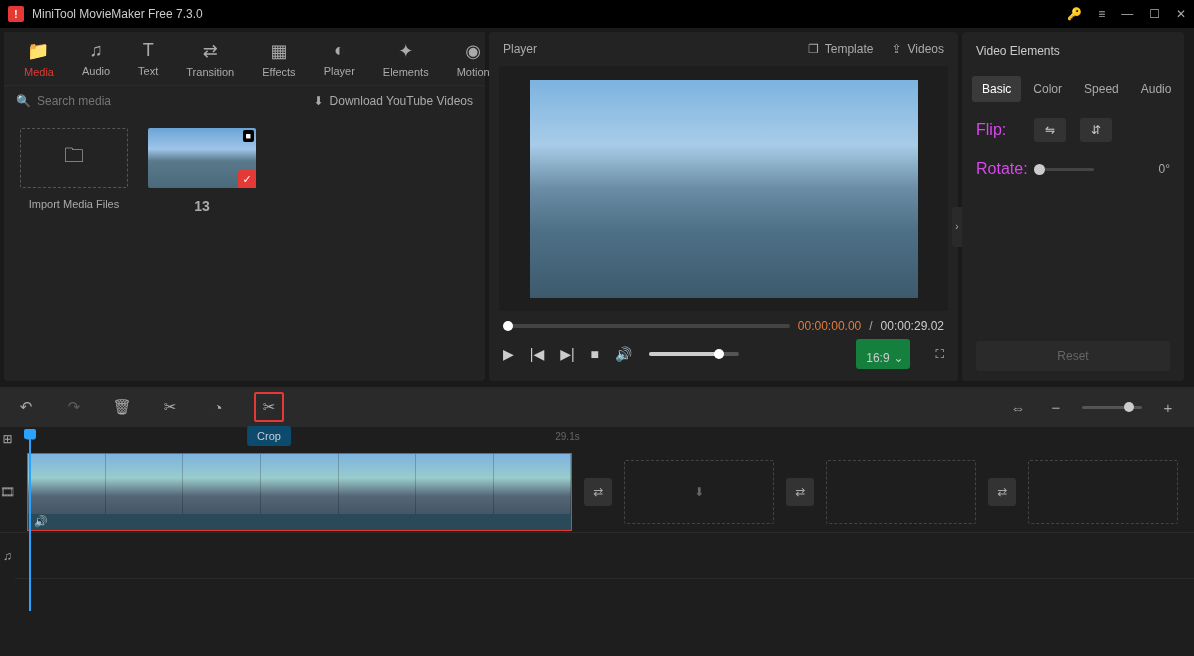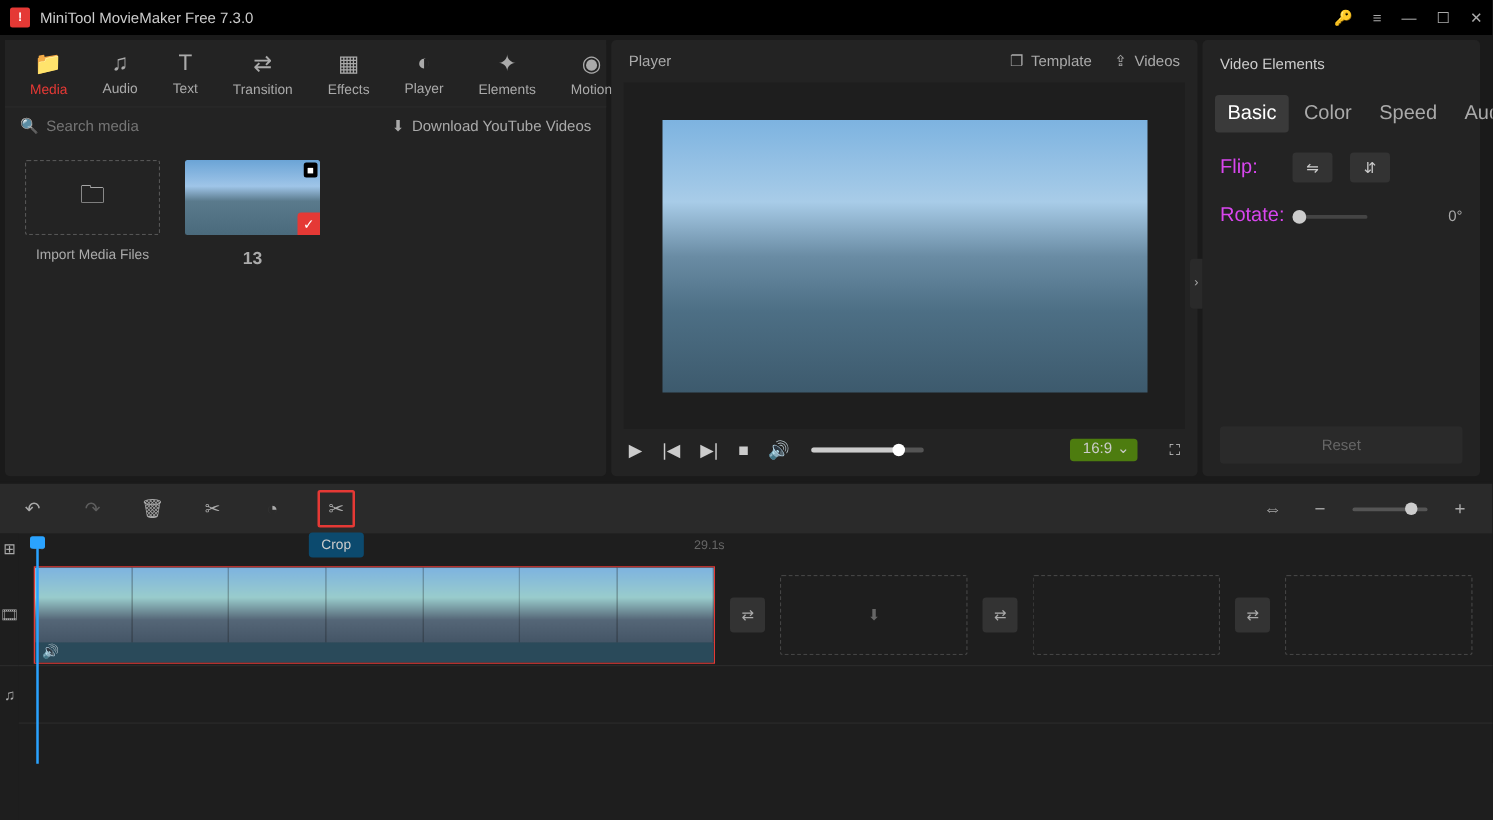--- a/index.html
+++ b/index.html
@@ -51,28 +51,28 @@
 .seek-row { display: flex; align-items: center; gap: 8px; margin-bottom: 6px; }
 .seekbar { flex: 1; height: 4px; background: #444; border-radius: 2px; position: relative; }
 .seekbar .knob { position: absolute; left: 0; top: -3px; width: 10px; height: 10px; background: #fff; border-radius: 50%; }
 .time-cur { color: #e57c3c; font-size: 12px; }
 .time-total { color: #ccc; font-size: 12px; }
 .ctrl-row { display: flex; align-items: center; gap: 16px; }
 .ctrl-btn { cursor: pointer; color: #ccc; font-size: 14px; }
 .vol-slider { width: 90px; height: 4px; background: #555; border-radius: 2px; position: relative; }
 .vol-slider .fill { position: absolute; left: 0; top: 0; height: 100%; width: 78%; background: #ccc; border-radius: 2px; }
 .vol-slider .knob { position: absolute; left: 78%; top: -3px; width: 10px; height: 10px; background: #fff; border-radius: 50%; margin-left: -5px; }
-.aspect-select { margin-left: auto; background: #4d7c0f; border: none; color: #ccc; padding: 0 20px 4px 10px; border-radius: 3px; font-size: 12px; cursor: pointer; position: relative; }
+.aspect-select { margin-left: auto; background: #15803d; border: none; color: #ccc; padding: 12px 20px 4px 10px; border-radius: 3px; font-size: 12px; cursor: pointer; position: relative; }
 .aspect-select::after { content: "⌄"; position: absolute; right: 6px; }
 .full-btn { cursor: pointer; color: #ccc; margin-left: 10px; }
 
 .prop-panel { width: 222px; background: #232323; border-radius: 4px; margin: 4px; display: flex; flex-direction: column; position: relative; }
 .prop-title { padding: 12px 14px; color: #ccc; font-size: 12px; }
 .prop-tabs { display: flex; gap: 2px; padding: 0 10px; margin-top: 6px; }
-.prop-tab { padding: 6px 10px; cursor: pointer; font-size: 16px; color: #aaa; border-radius: 3px; }
+.prop-tab { padding: 6px 10px; cursor: pointer; font-size: 12px; color: #aaa; border-radius: 3px; }
 .prop-tab.active { background: #3a3a3a; color: #fff; }
 .prop-body { padding: 16px 14px; flex: 1; }
 .prop-row { display: flex; align-items: center; margin-bottom: 18px; gap: 14px; }
 .prop-label { width: 44px; font-size: 16px; color: #d946ef; }
 .flip-btn { width: 32px; height: 24px; background: #333; border-radius: 3px; display: flex; align-items: center; justify-content: center; cursor: pointer; color: #ccc; }
 .rot-slider { width: 60px; height: 3px; background: #444; border-radius: 2px; position: relative; }
 .rot-slider .knob { position: absolute; left: 0; top: -4px; width: 11px; height: 11px; background: #ccc; border-radius: 50%; }
 .rot-val { margin-left: auto; font-size: 12px; }
 .prop-expand { position: absolute; left: -10px; top: 50%; width: 10px; height: 40px; background: #2a2a2a; display: flex; align-items: center; justify-content: center; cursor: pointer; font-size: 10px; border-radius: 3px 0 0 3px; }
 .reset-btn { margin: 10px 14px; padding: 8px; background: #2a2a2a; color: #666; text-align: center; border-radius: 3px; cursor: pointer; font-size: 12px; }
@@ -195,20 +195,28 @@
         </div>
       <div class="player-hbtn">
           <span>⇪</span>
           <span>Videos</span>
         </div>
     </div>
     <div class="preview">
       <div class="preview-img"></div>
     </div>
     <div class="player-controls">
+      <div class="seek-row">
+        <div class="seekbar">
+            <div class="knob"></div>
+          </div>
+        <span class="time-cur">00:00:00.00</span>
+        <span> / </span>
+        <span class="time-total">00:00:29.02</span>
+      </div>
       <div class="ctrl-row">
         <span class="ctrl-btn">▶</span>
         <span class="ctrl-btn">|◀</span>
         <span class="ctrl-btn">▶|</span>
         <span class="ctrl-btn">■</span>
         <span class="ctrl-btn">🔊</span>
         <div class="vol-slider">
             <div class="fill"></div>
             <div class="knob"></div>
           </div>

